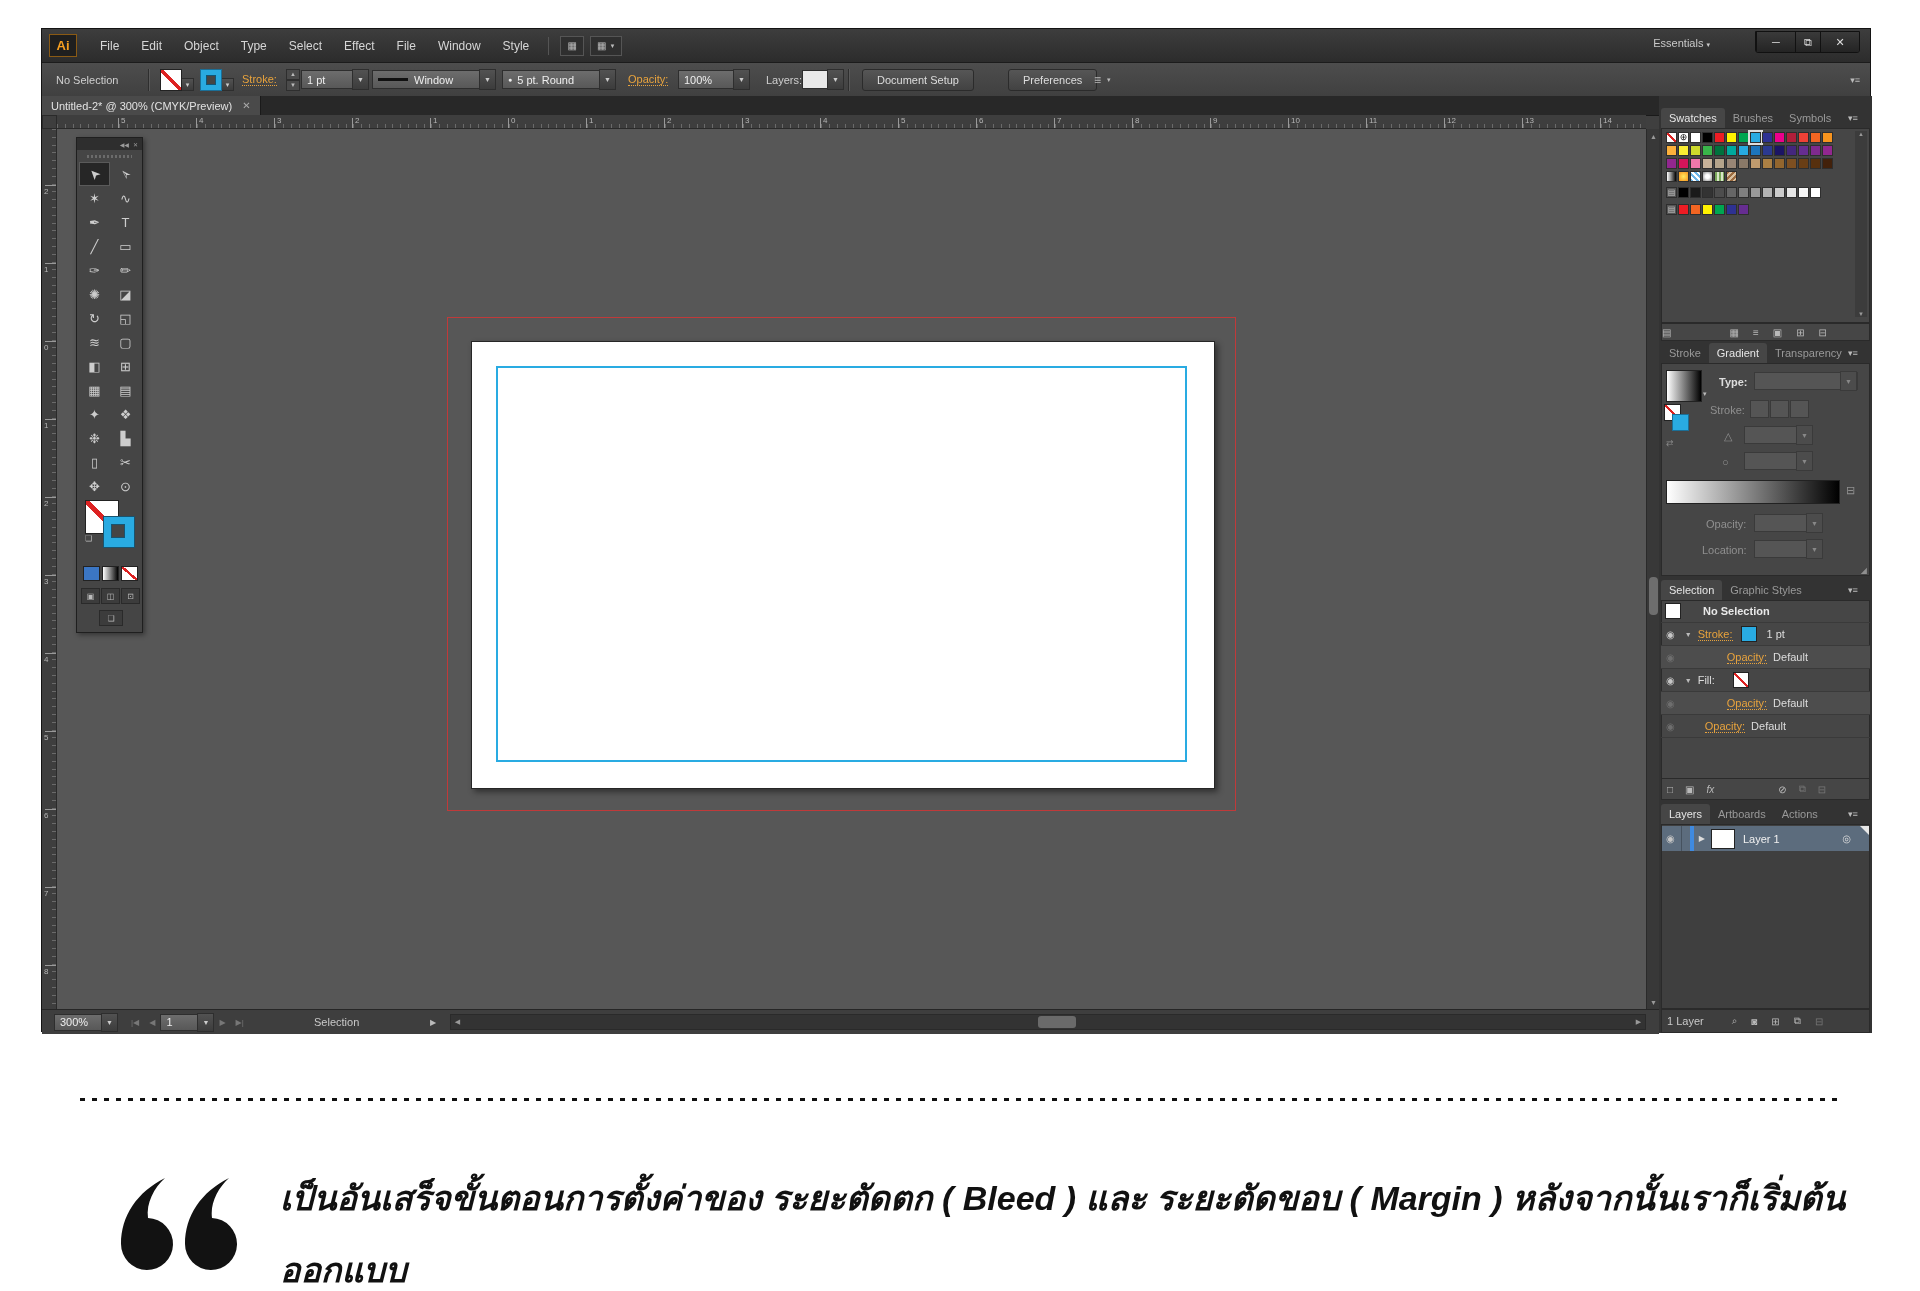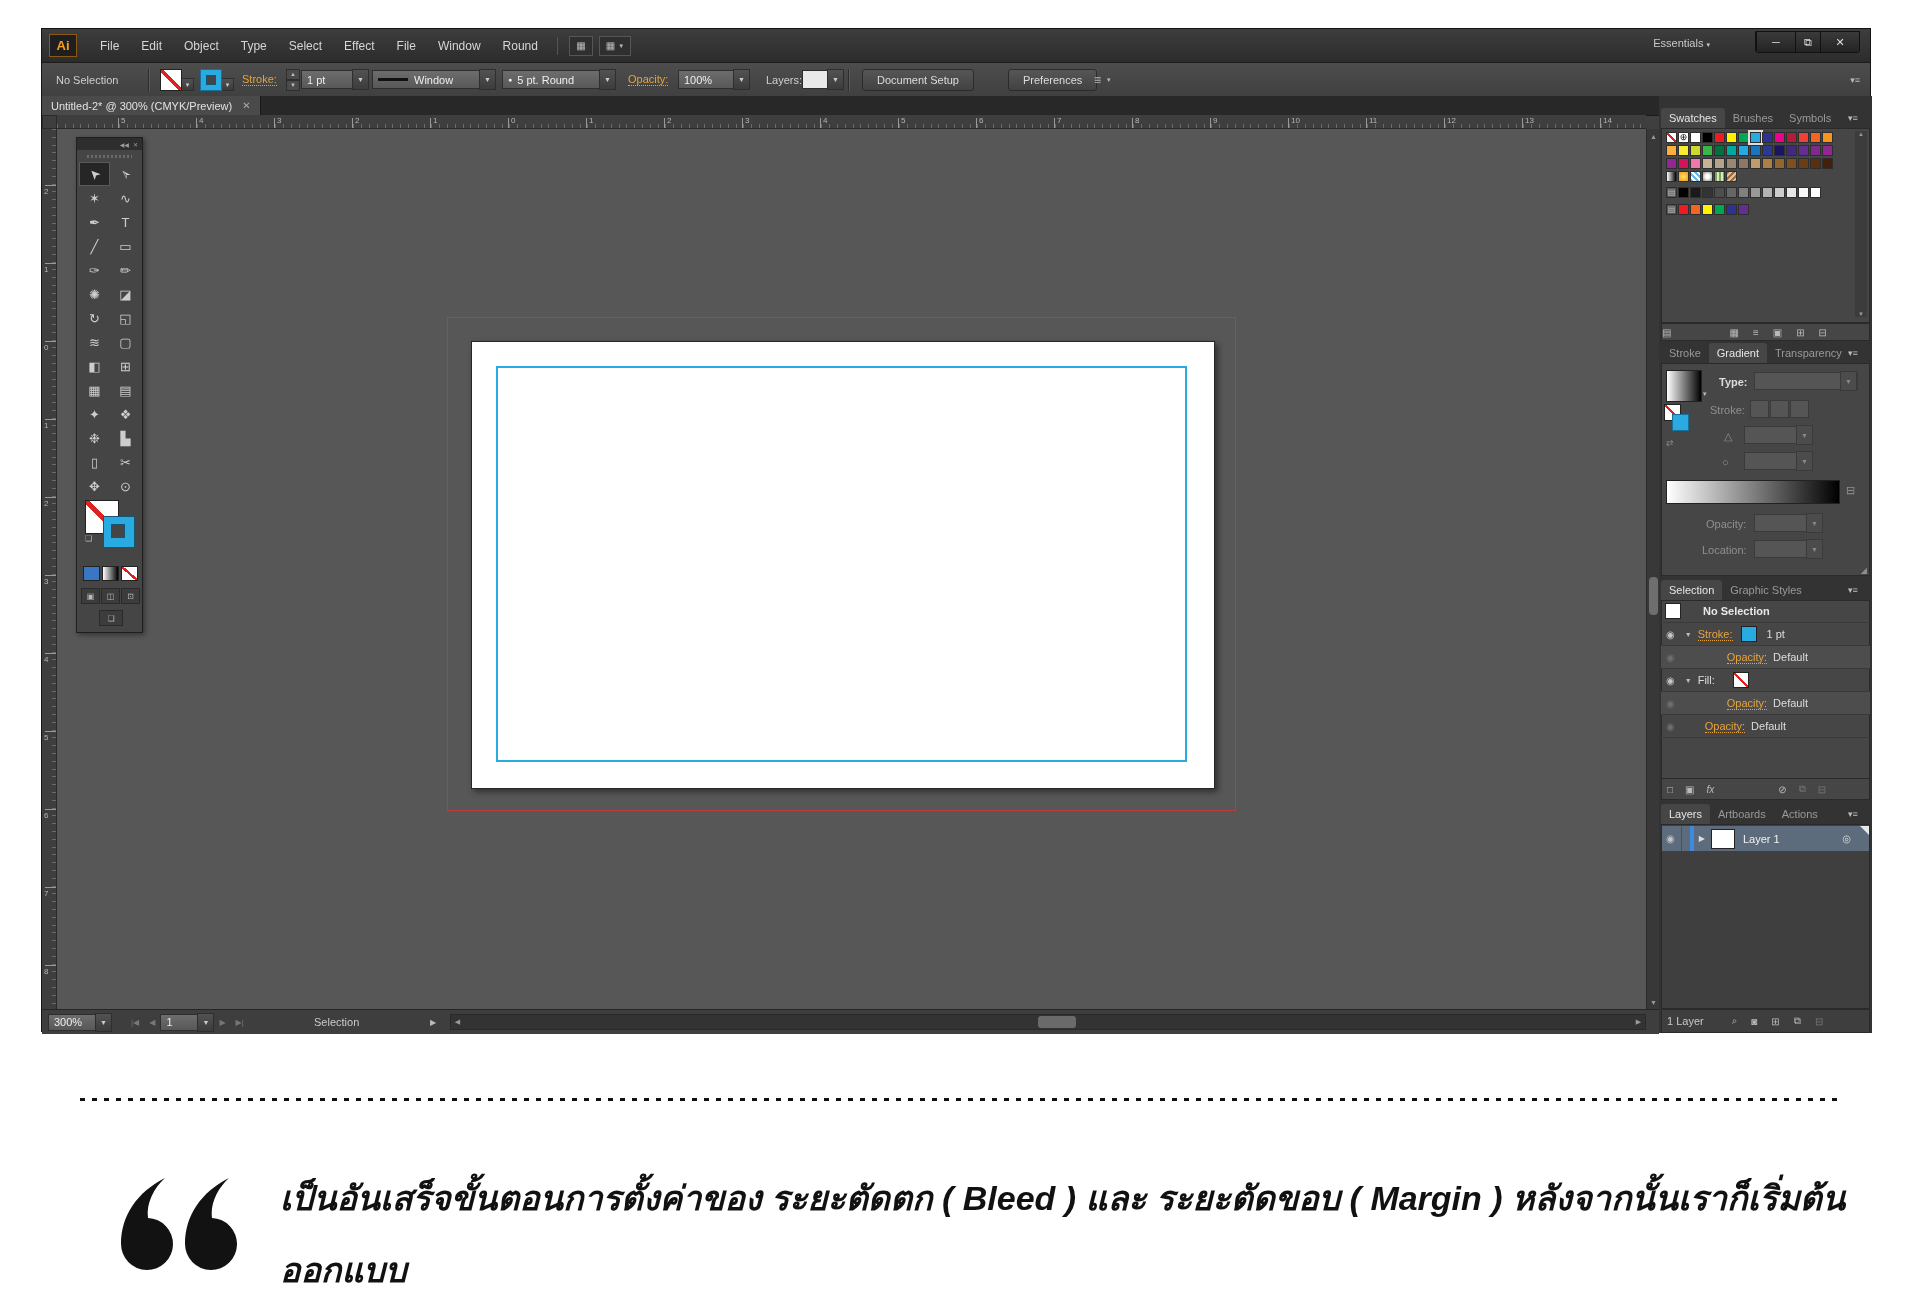--- a/index.html
+++ b/index.html
@@ -132,21 +132,21 @@
       <div class="ailogo">Ai</div>
       <div style="display:flex">
           <span class="menu-item">File</span>
           <span class="menu-item">Edit</span>
           <span class="menu-item">Object</span>
           <span class="menu-item">Type</span>
           <span class="menu-item">Select</span>
           <span class="menu-item">Effect</span>
           <span class="menu-item">File</span>
           <span class="menu-item">Window</span>
-          <span class="menu-item">Round</span>
+          <span class="menu-item">Style</span>
         </div>
       <div class="mb-sep"></div>
       <div class="mb-icon">▦</div>
       <div class="mb-icon" style="width:30px">
           <span>▦</span>
           <span style="font-size:6px;margin-left:3px">▼</span>
         </div>
       <div class="workspace"><span>Essentials</span> <span style="font-size:7px">▾</span></div>
       <div class="winbtns">
         <div class="winbtn">─</div>
@@ -418,21 +418,21 @@
       <div class="mini" style="left:44px;top:428px;background:#fff">
           <div class="noneslash"></div>
         </div>
       <div class="modebtn" style="left:4px;top:450px">▣</div>
       <div class="modebtn" style="left:24px;top:450px">◫</div>
       <div class="modebtn" style="left:44px;top:450px">⊡</div>
       <div class="modebtn" style="left:22px;top:472px;width:22px">❏</div>
     </div>
 
     <div class="statusbar">
-      <div class="sb" style="left:6px">
+      <div class="sb" style="left:12px">
         <span class="field" style="width:36px;height:15px">300%</span>
         <span class="ddbtn" style="height:17px">▼</span>
       </div>
       <div class="sb" style="left:84px">
         <span class="dimbtn">|◀</span>
         <span class="dimbtn">◀</span>
         <span class="field" style="width:26px;height:15px">1</span>
         <span class="ddbtn" style="height:17px">▼</span>
         <span class="dimbtn">▶</span>
         <span class="dimbtn">▶|</span>

